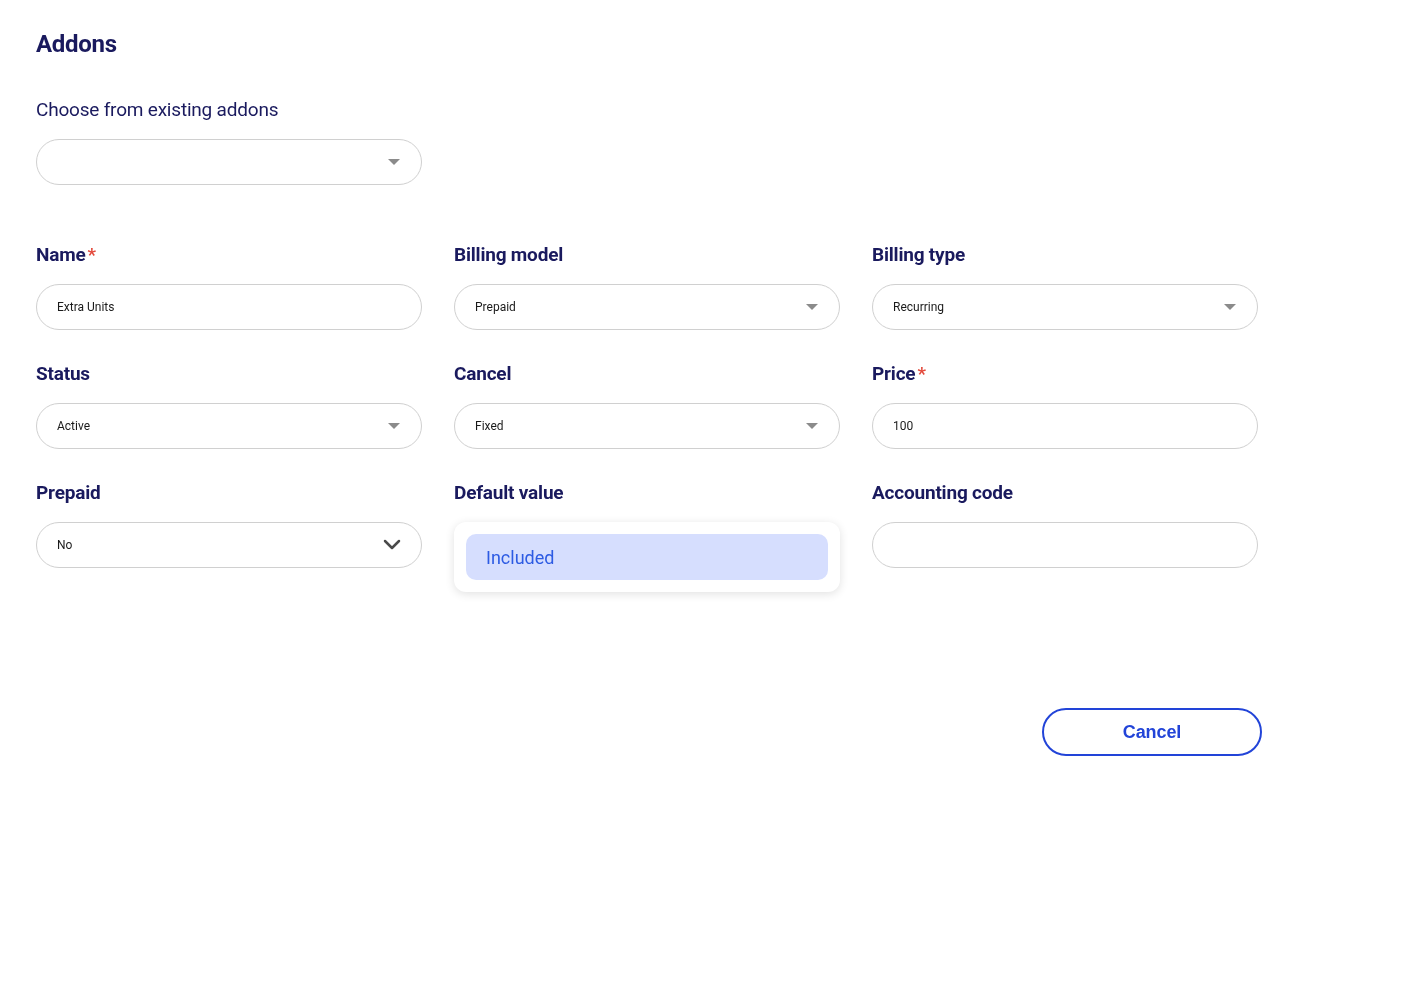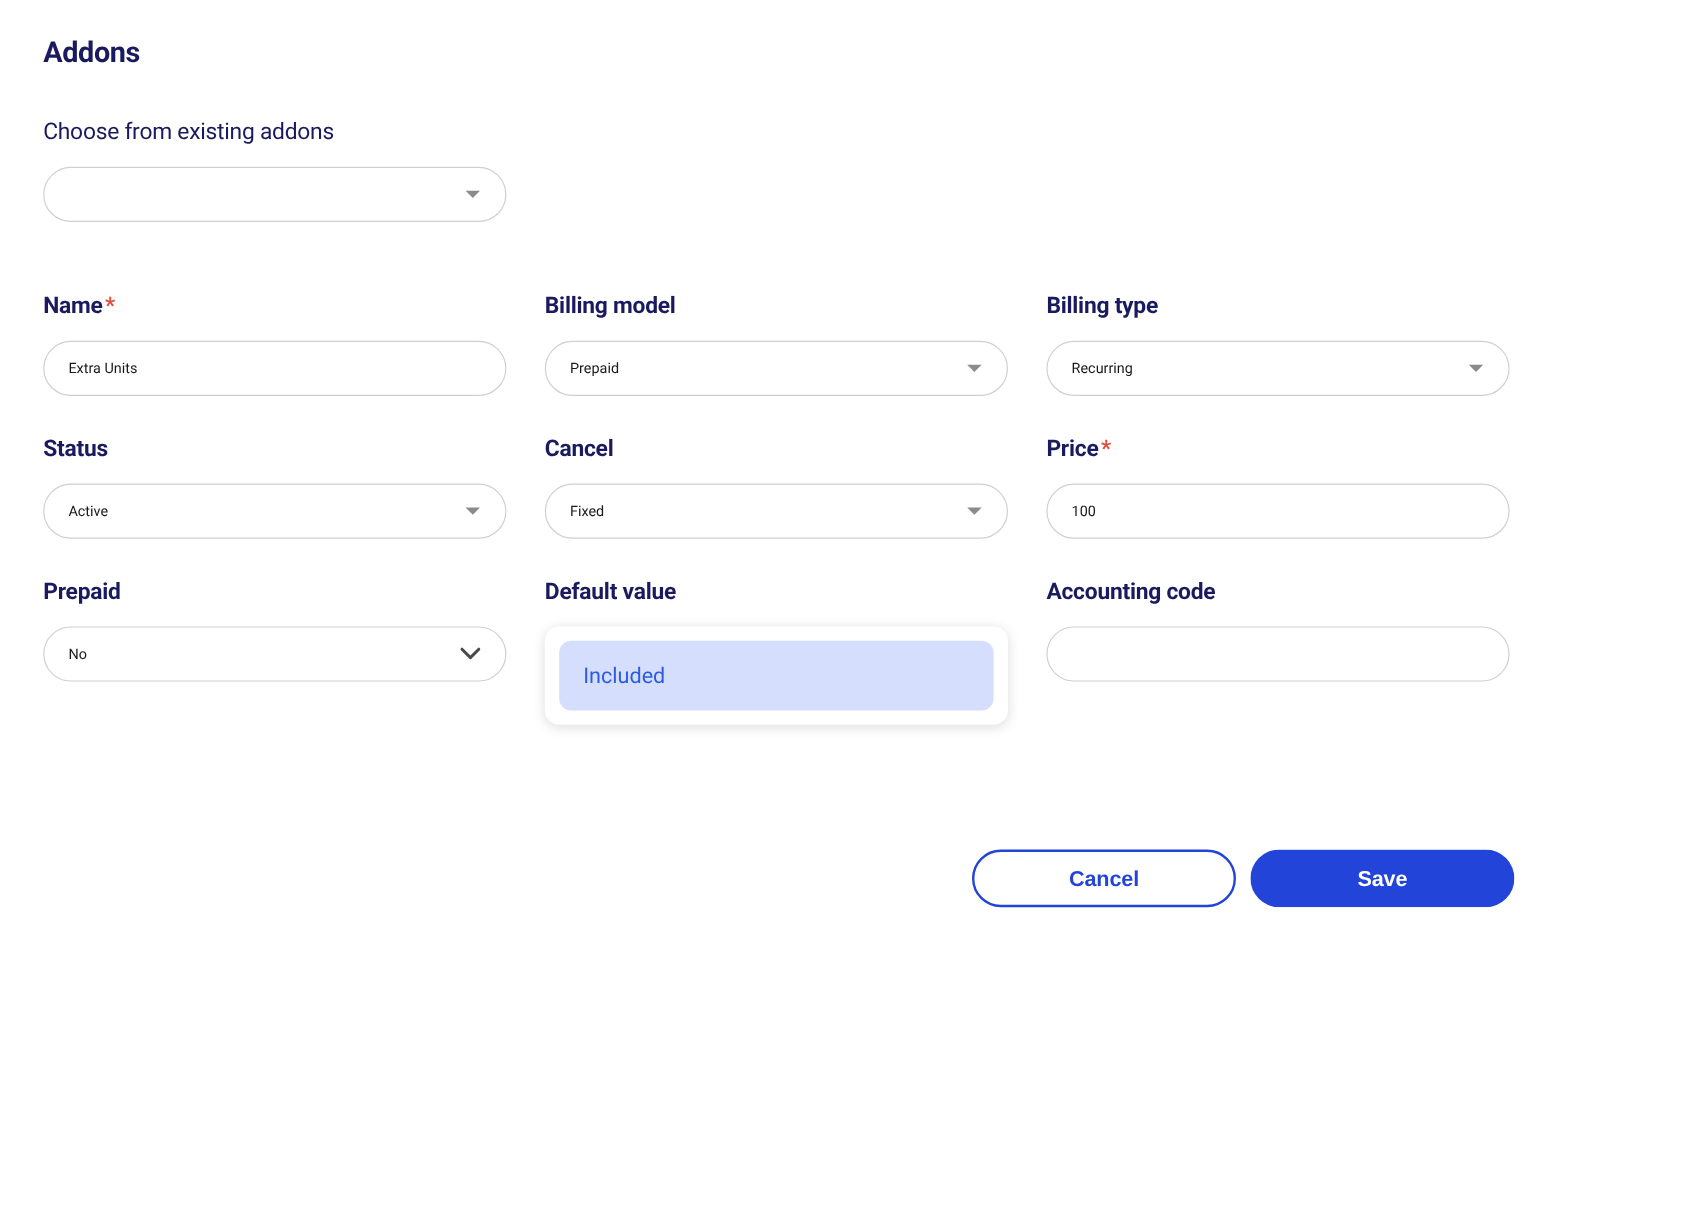--- a/index.html
+++ b/index.html
@@ -98,21 +98,21 @@
       top: 0;
       left: 0;
       right: 0;
       background: #ffffff;
       border-radius: 12px;
       box-shadow: 0 2px 10px rgba(0,0,0,0.12);
       padding: 12px;
       z-index: 10;
     }
     .dropdown-option {
-      height: 58px;
+      height: 46px;
       display: flex;
       align-items: center;
       padding: 0 20px;
       border-radius: 10px;
       font-size: 18px;
       color: #1a1a1a;
       cursor: pointer;
       text-align: right;
     }
     .dropdown-option.selected {
@@ -254,14 +254,13 @@
   </div>
 
   <div class="field">
     <label class="field-label">Accounting code</label>
     <input type="text" class="text-input" value="" style="">
   </div>
 </div>
 
 <div class="footer">
   <button class="btn btn-outline">Cancel</button>
-  <button class="btn btn-primary">Save</button>
 </div>
 
 </body></html>

